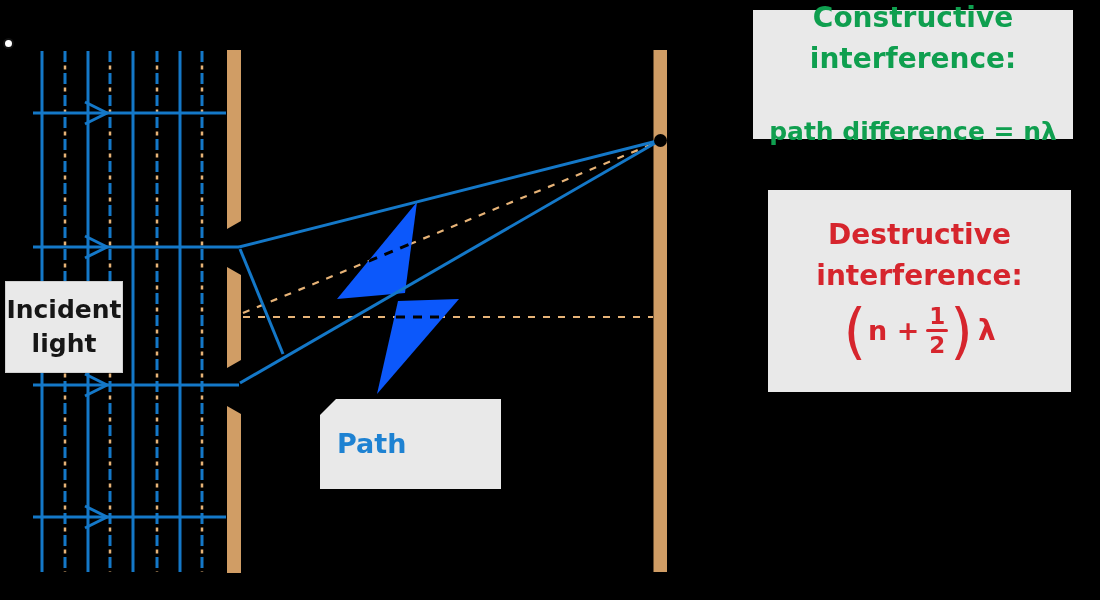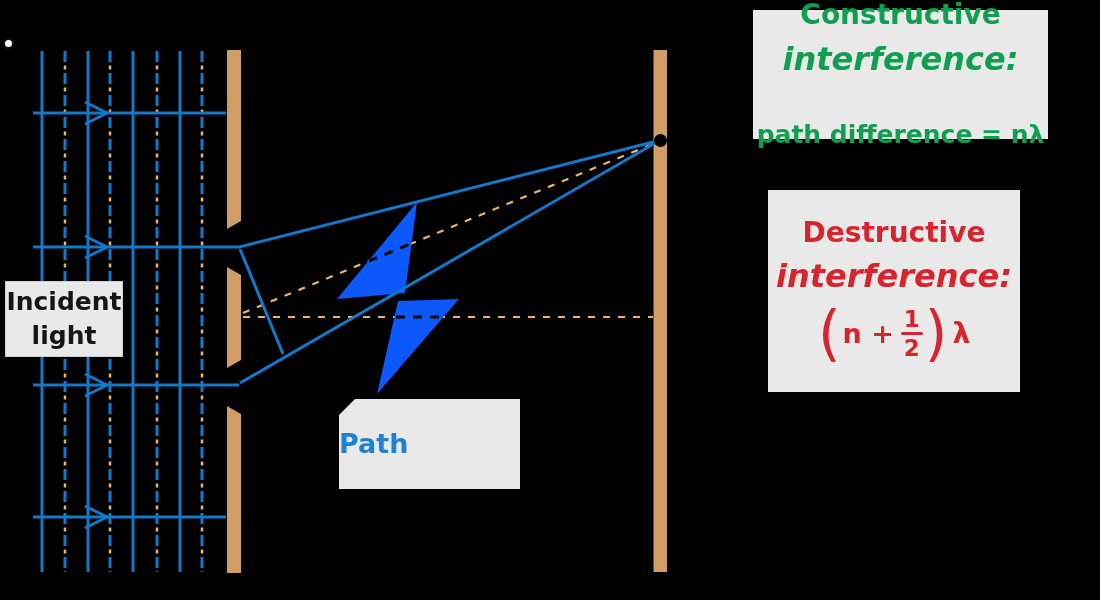--- a/index.html
+++ b/index.html
@@ -33,45 +33,45 @@
   .bolt{fill:var(--bolt-blue);}
   .dot{fill:#000;}
 
   
   .gbox{
     position:absolute;background:var(--box-bg);
     display:flex;flex-direction:column;align-items:center;justify-content:center;
     font-weight:700;
   }
   #incident-box{
-    left:5px;top:281px;width:118px;height:76px;
+    left:5px;top:281px;width:118px;height:92px;
     color:var(--ink);font-size:25px;line-height:1.35;text-align:center;
     border:1px solid #cfcfcf;box-sizing:border-box;
   }
   #path-tag{
-    left:339px;top:399px;width:181px;height:90px;
+    left:320px;top:399px;width:181px;height:90px;
     background:var(--box-bg);
     clip-path:polygon(16px 0,100% 0,100% 100%,0 100%,0 16px);
     color:var(--label-blue);font-size:27px;line-height:1.35;font-weight:700;
     display:flex;flex-direction:column;justify-content:center;
-    box-sizing:border-box;position:absolute;
+    padding-left:17px;box-sizing:border-box;position:absolute;
   }
   #tag-hole{
     position:absolute;left:3px;top:38px;width:7px;height:7px;
     border:2.5px solid #111;border-radius:50%;background:#fff;
   }
   #constructive-box{
-    left:753px;top:10px;width:295px;height:129px;
+    left:753px;top:10px;width:320px;height:129px;
     color:var(--green);text-align:center;
   }
   #constructive-box .t1, #destructive-box .t1{font-size:28px;line-height:1.45;}
-  #constructive-box .t2, #destructive-box .t2{font-size:32px;line-height:1.45;font-style:italic;}
+  #constructive-box .t2, #destructive-box .t2{font-size:28px;line-height:1.45;}
   #constructive-box .eq{font-size:25px;line-height:1.5;margin-top:34px;}
   #destructive-box{
-    left:768px;top:190px;width:252px;height:202px;
+    left:768px;top:190px;width:303px;height:202px;
     color:var(--red);text-align:center;
   }
   #destructive-box .eq{font-size:25px;line-height:1.5;}
   .formula-row{
     display:flex;align-items:center;justify-content:center;
     height:72px;margin-top:-2px;
   }
   .paren{font-size:58px;font-weight:400;line-height:1;transform:scaleY(1.05);}
   .fterm{font-size:27px;font-weight:700;margin:0 7px 0 2px;}
   .frac{display:flex;flex-direction:column;align-items:center;margin-right:2px;}

